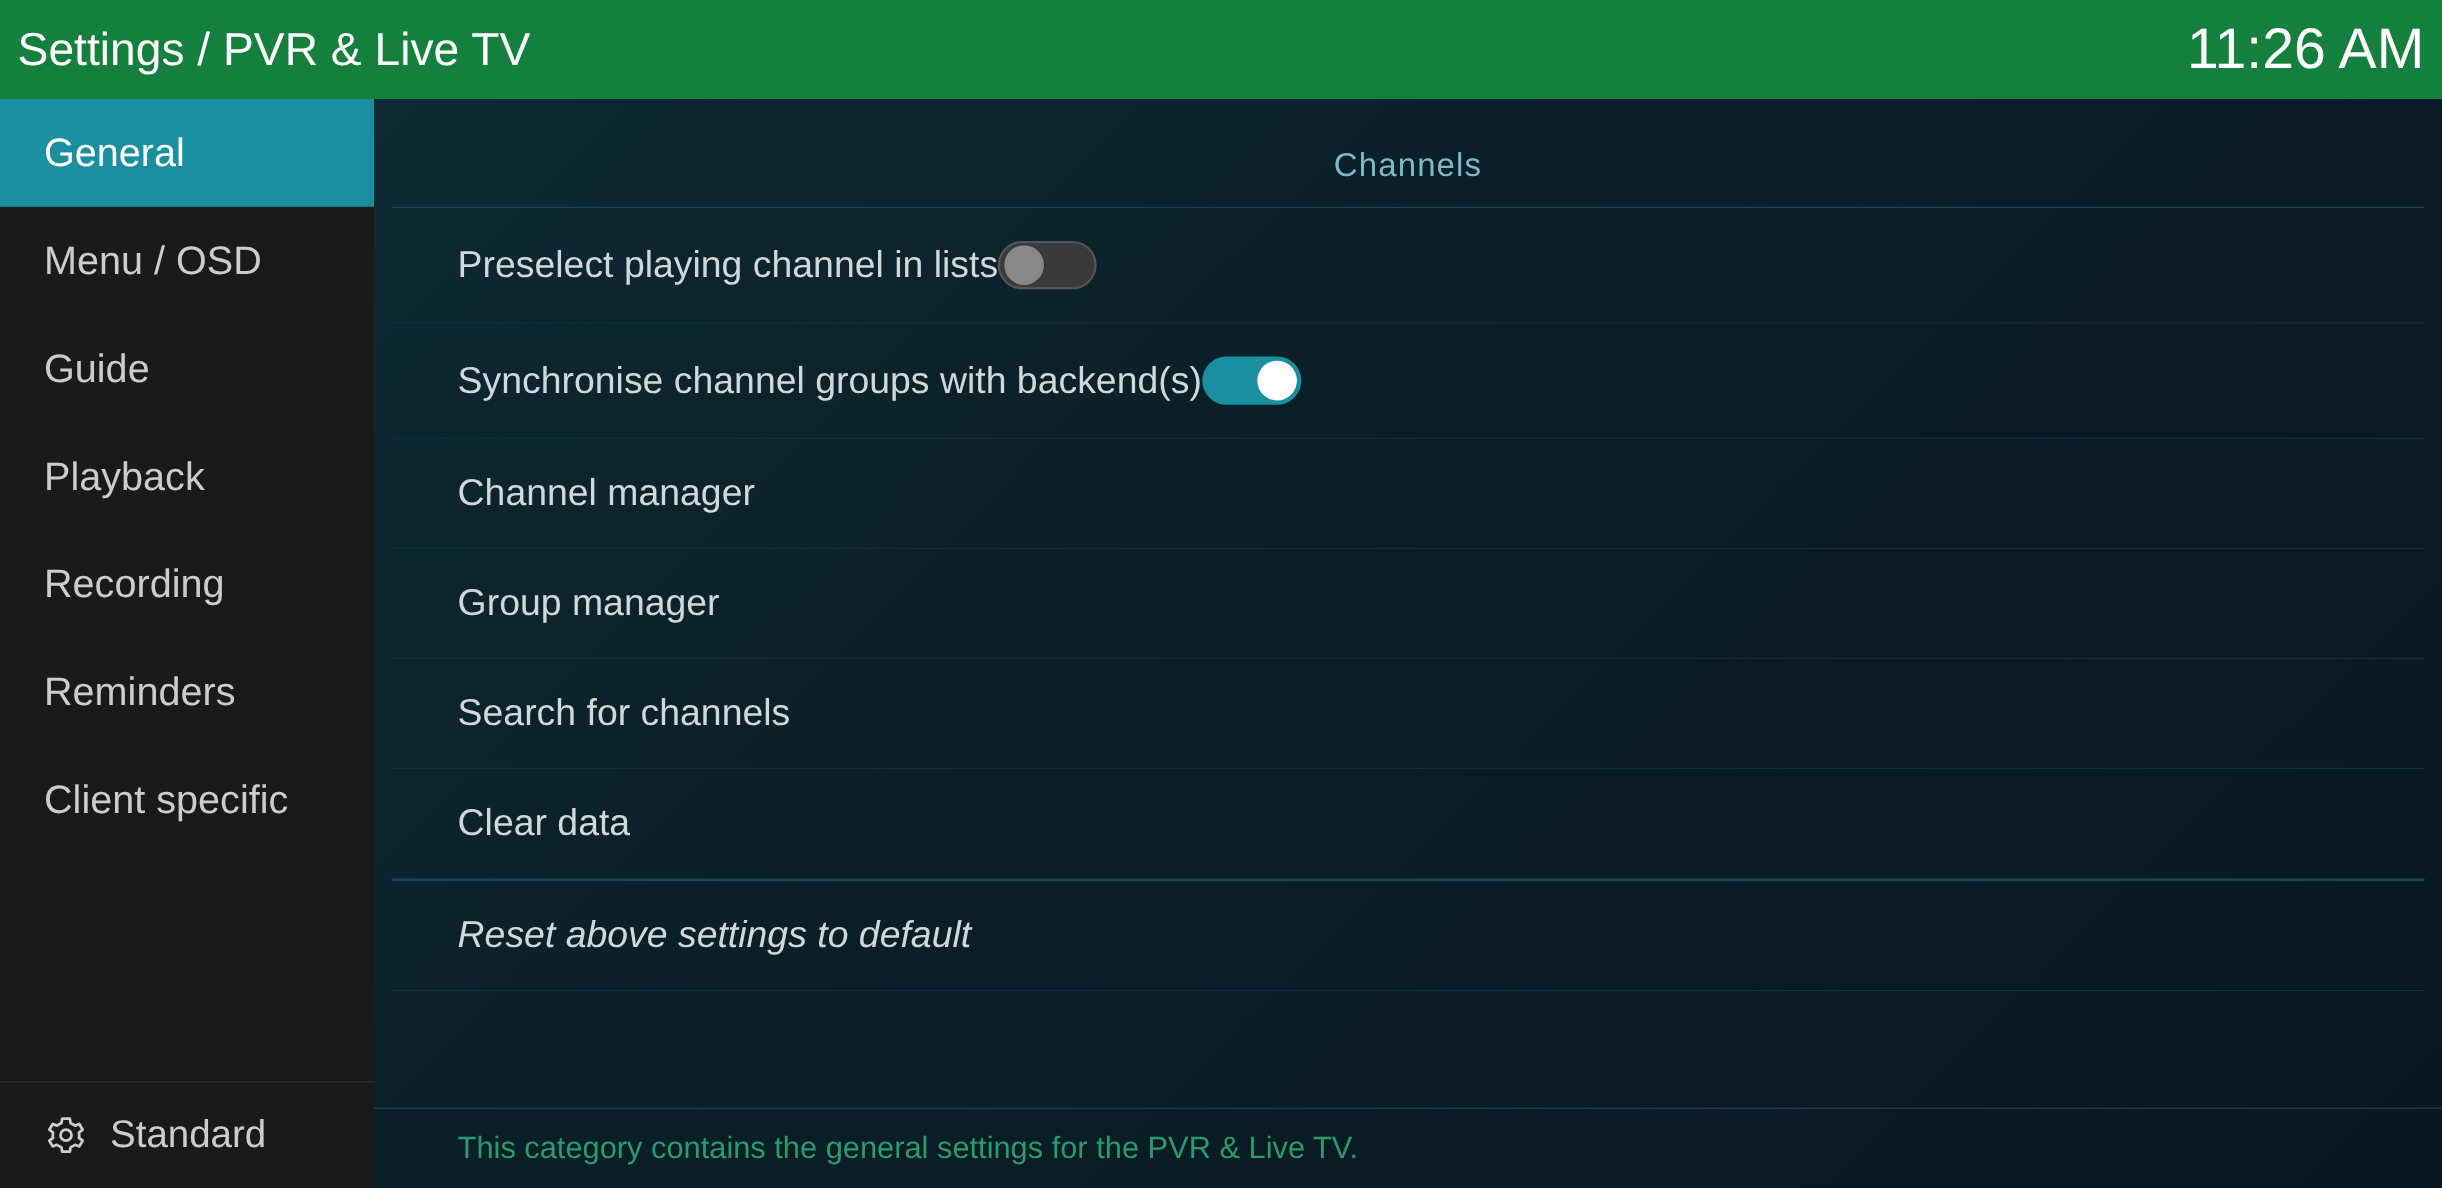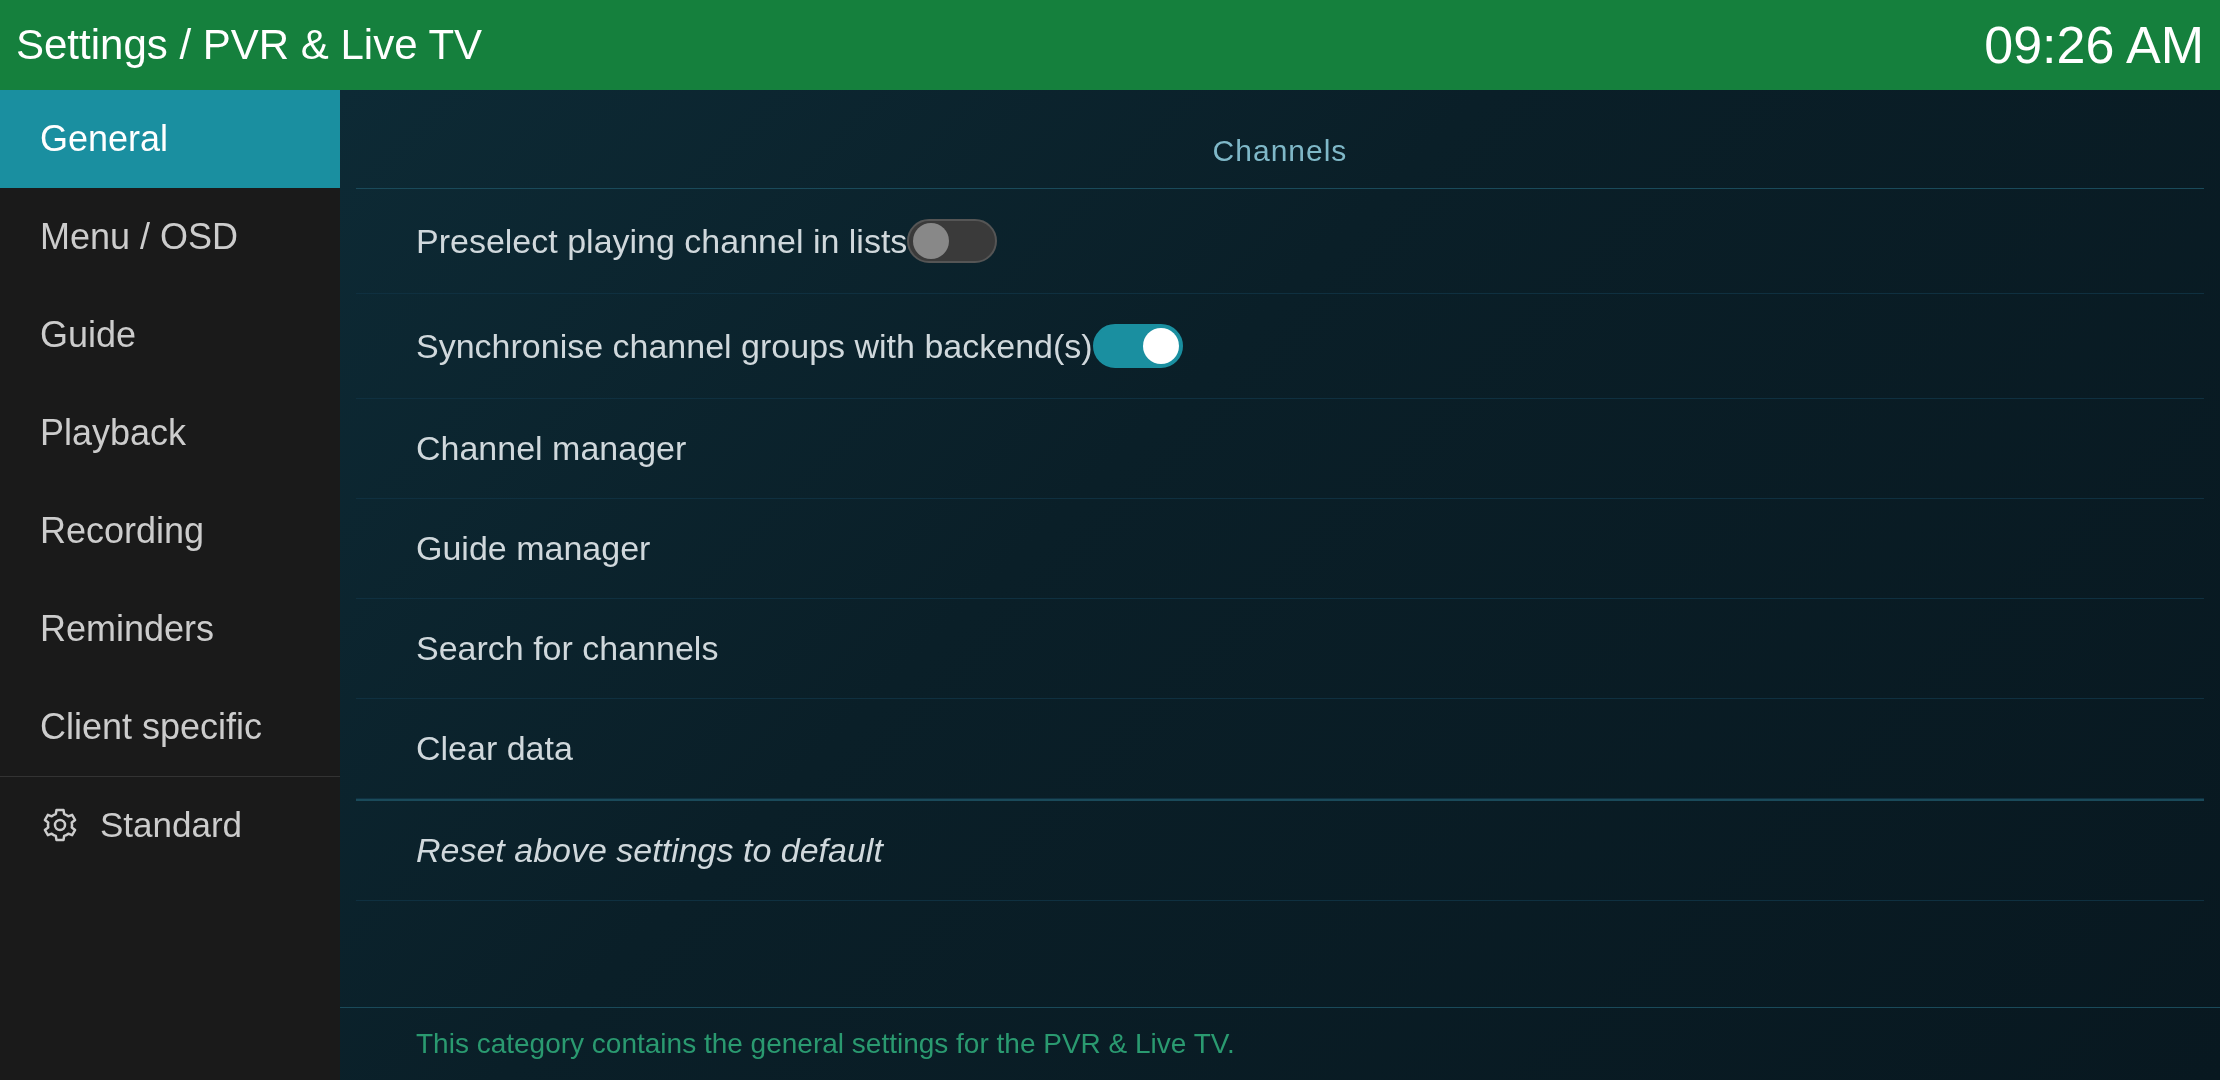--- a/index.html
+++ b/index.html
@@ -40,20 +40,21 @@
       display: flex;
       height: calc(1080px - 90px);
     }
 
     
     .sidebar {
       width: 340px;
       background: #1a1a1a;
       display: flex;
       flex-direction: column;
+      justify-content: space-between;
     }
 
     .sidebar-nav {
       display: flex;
       flex-direction: column;
     }
 
     .sidebar-item {
       padding: 28px 40px;
       font-size: 36px;
@@ -183,21 +184,21 @@
       font-size: 28px;
       color: #2a9a70;
       margin-left: 16px;
     }
   </style>
 </head>
 <body>
 
 <header class="header">
   <span class="header-title">Settings / PVR &amp; Live TV</span>
-  <span class="header-time">09:26 AM</span>
+  <span class="header-time">11:26 AM</span>
 </header>
 
 <div class="main">
 
   <nav class="sidebar">
     <div class="sidebar-nav">
       <div class="sidebar-item active">
         <span>General</span>
       </div>
       <div class="sidebar-item">
@@ -241,21 +242,21 @@
         <li class="settings-item">
           <span class="settings-item-text">Synchronise channel groups with backend(s)</span>
           <div class="toggle on"></div>
         </li>
 
         <li class="settings-item">
           <span class="settings-item-text">Channel manager</span>
         </li>
 
         <li class="settings-item">
-          <span class="settings-item-text">Guide manager</span>
+          <span class="settings-item-text">Group manager</span>
         </li>
 
         <li class="settings-item">
           <span class="settings-item-text">Search for channels</span>
         </li>
 
         <li class="settings-item">
           <span class="settings-item-text">Clear data</span>
         </li>
 

